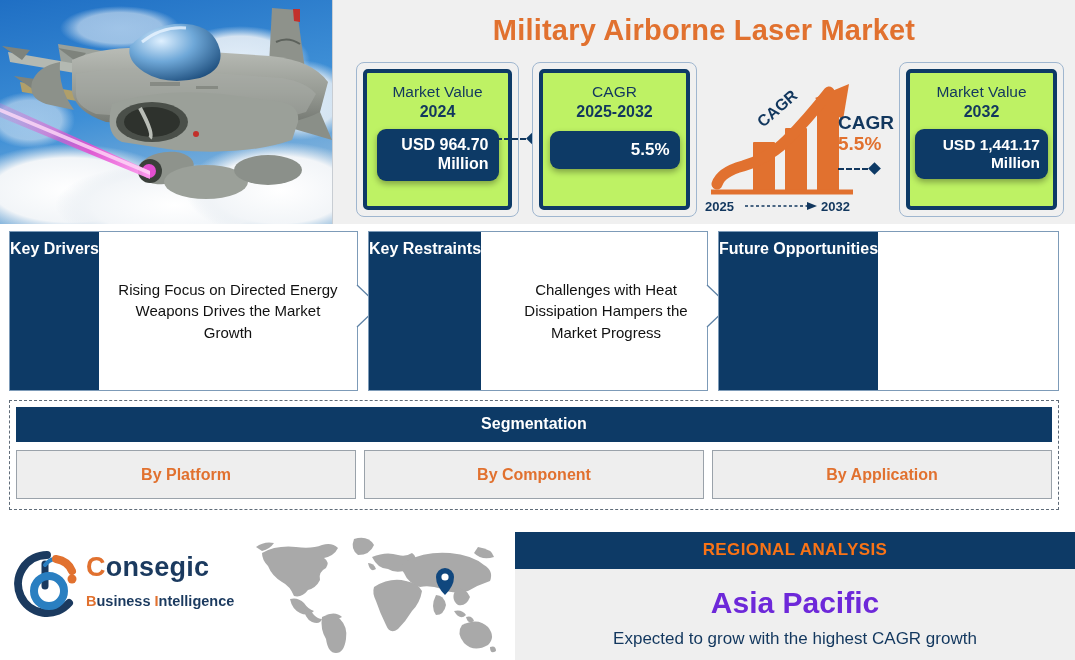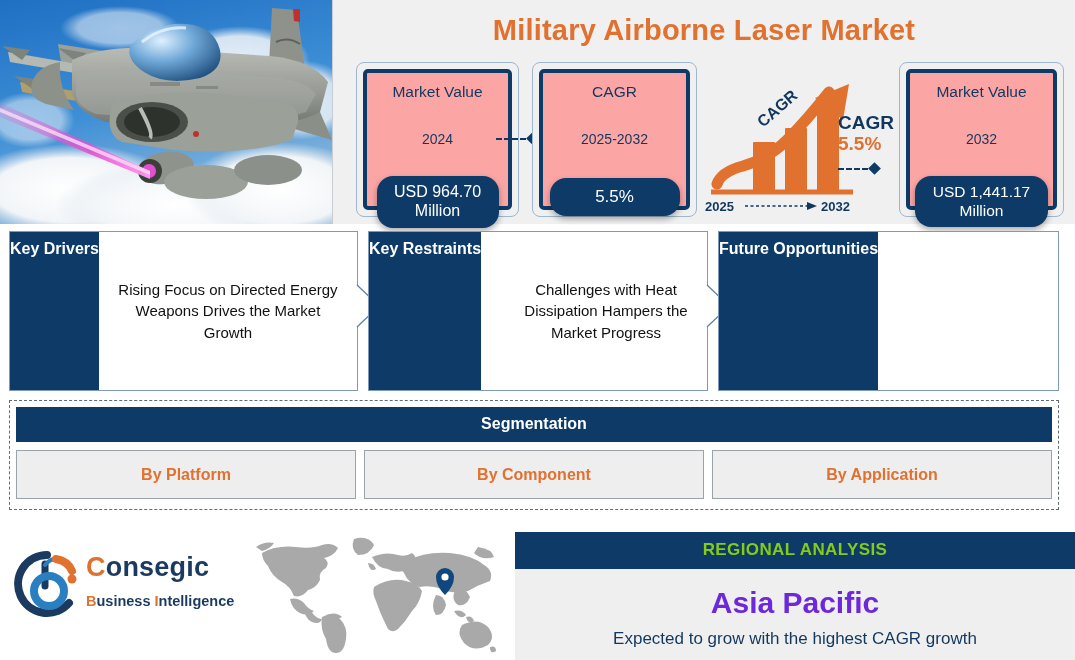--- a/index.html
+++ b/index.html
@@ -21,26 +21,26 @@
 
   .hero { position:absolute; left:333px; top:0; width:742px; height:224px;
           background:#f0f0f0;padding-left:36px; }
   .hero-title { position:absolute; top:14px; left:0; width:742px; text-align:center;
                 font-size:29px; font-weight:bold; color:#e1712f; letter-spacing:.2px; }
 
   
   .mcard { position:absolute; background:#f0f0f0;
            border:1.5px solid #9fb6cf; border-radius:8px; padding:6px; }
   .mcard-inner { width:100%; height:100%; border:4px solid #0d3a66; border-radius:5px;
-                 background:#fca5a5; display:flex; flex-direction:column;
-                 align-items:center; justify-content:flex-start; padding-top:10px;gap:21px; }
+                 background:#bef264; display:flex; flex-direction:column;
+                 align-items:center; justify-content:flex-start; padding-top:10px; }
   .m-label { font-size:15.5px; color:#12375e; line-height:1.15; }
-  .m-year  { font-size:14px; font-weight:normal; color:#12375e; line-height:1.25; margin-top:9px;}
-  .m-pill  { margin-top:7px; background:#0d3a66; color:#fff; border-radius:16px;
-             font-weight:normal; text-align:center; line-height:1.18;
+  .m-year  { font-size:16px; font-weight:bold; color:#12375e; line-height:1.25; margin-top:1px;}
+  .m-pill  { margin-top:7px; background:#0d3a66; color:#fff; border-radius:9px;
+             font-weight:bold; text-align:right; line-height:1.18;
              box-shadow:0 3px 6px rgba(0,0,0,.33); }
 
   #card-mv2024 { left:23px; top:62px; width:163px; height:155px; }
   #card-mv2024 .m-pill { font-size:16px; padding:7px 10px; width:122px; }
   #card-cagr  { left:199px; top:62px; width:165px; height:155px; }
   #card-cagr .m-pill { font-size:17px; padding:9px 10px; width:130px; margin-top:9px; }
   #card-mv2032 { left:566px; top:62px; width:165px; height:155px; }
   #card-mv2032 .m-pill { font-size:15.5px; padding:7px 8px; width:133px; }
 
   
@@ -96,21 +96,21 @@
               color:#1b3a5f; letter-spacing:.2px; }
   .logo .l1 .o { color:#e1712f; }
   .logo .l2 { position:absolute; left:72px; top:48px; font-size:14.5px; font-weight:bold;
               color:#1b3a5f; }
   .logo .l2 .o { color:#e1712f; }
 
   .worldmap { position:absolute; left:250px; top:18px; width:250px; height:120px; }
 
   .region { position:absolute; left:515px; top:17px; width:560px; height:128px;
             background:#efefef; }
-  .region-head { background:#0d3a66; color:#84cc16; font-weight:bold; font-size:17px;
+  .region-head { background:#0d3a66; color:#f97316; font-weight:bold; font-size:17px;
                  text-align:center; padding:8px 0 9px; letter-spacing:.4px; }
   .region-name { text-align:center; font-size:30px; font-weight:bold; color:#6d28d9;
                  margin-top:17px; }
   .region-sub { text-align:center; font-size:17px; color:#12375e; margin-top:9px; }
 </style>
 </head>
 <body>
 
 <div class="page">
 

